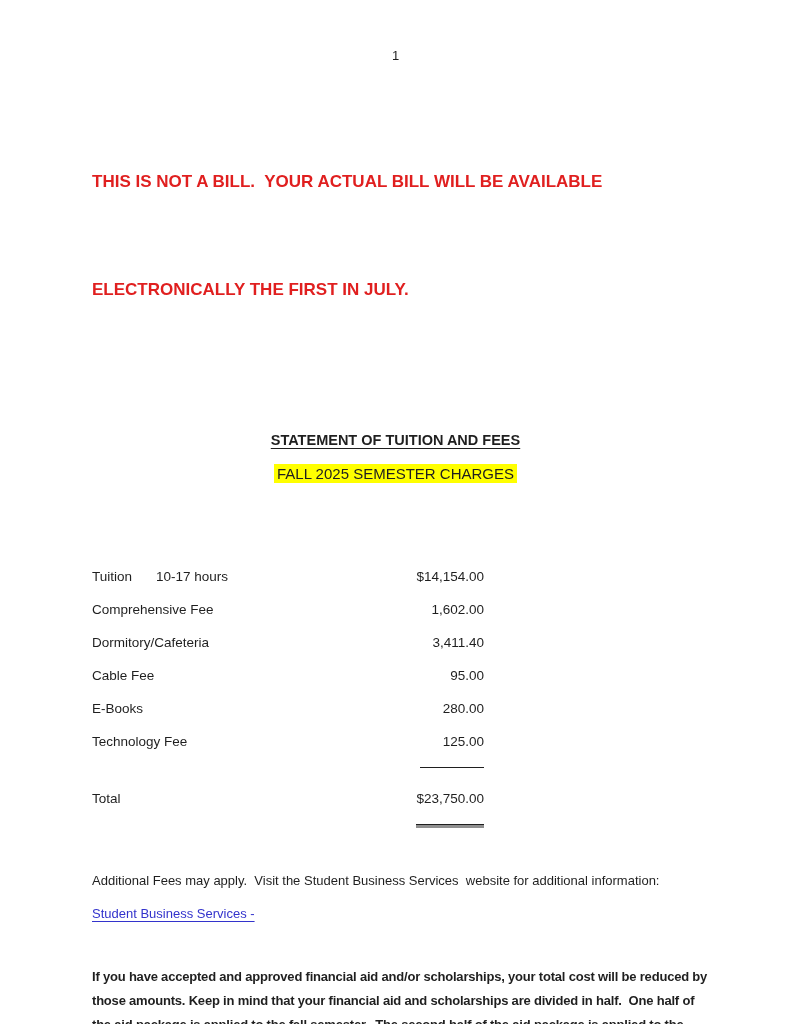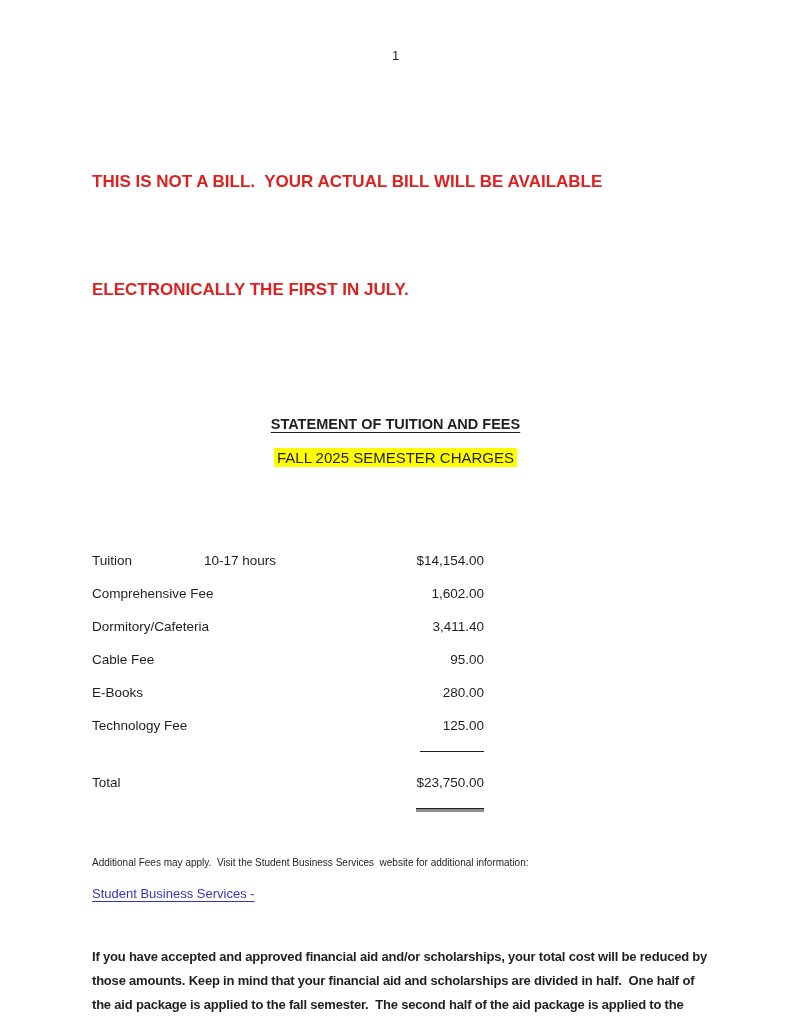--- a/index.html
+++ b/index.html
@@ -27,21 +27,21 @@
   }
   .notice {
     margin: 29px 92px 0 92px;
     font-size: 17px;
     font-weight: 700;
     line-height: 36px;
     color: var(--notice-red);
     white-space: pre-wrap;
   }
   .statement-title {
-    margin-top: 36px;
+    margin-top: 52px;
     text-align: center;
     font-size: 14.5px;
     font-weight: 700;
   }
   .statement-title .u {
     text-decoration: underline;
     text-underline-offset: 3px;
   }
   .semester-line {
     margin-top: 17px;
@@ -56,21 +56,21 @@
     margin: 78px 0 0 92px;
     width: 392px;
   }
   .fee-row {
     display: flex;
     align-items: baseline;
     height: 33px;
     line-height: 33px;
   }
   .fee-label { min-width: 64px; white-space: pre; }
-  .fee-detail { white-space: pre; margin-left: 48px; }
+  .fee-detail { white-space: pre; }
   .fee-amount { margin-left: auto; }
   .amount-underlined {
     display: inline-block;
     min-width: 64px;
     text-align: right;
     line-height: normal;
     border-bottom: 1px solid var(--text-color);
     padding-bottom: 18px;
   }
   .total-row {
@@ -80,21 +80,21 @@
     width: 392px;
   }
   .total-amount {
     margin-left: auto;
     border-bottom: 1px solid var(--text-color);
     box-shadow: 0 3px 0 #8f8f8f;
     padding-bottom: 18px;
   }
   .additional {
     margin: 48px 0 0 92px;
-    font-size: 10px;
+    font-size: 13px;
     white-space: pre-wrap;
   }
   .link-line { margin: 18px 0 0 92px; font-size: 13px; }
   .sbs-link {
     color: var(--link-blue);
     text-decoration: underline;
     text-underline-offset: 3px;
     cursor: pointer;
   }
   .aid-paragraph {

